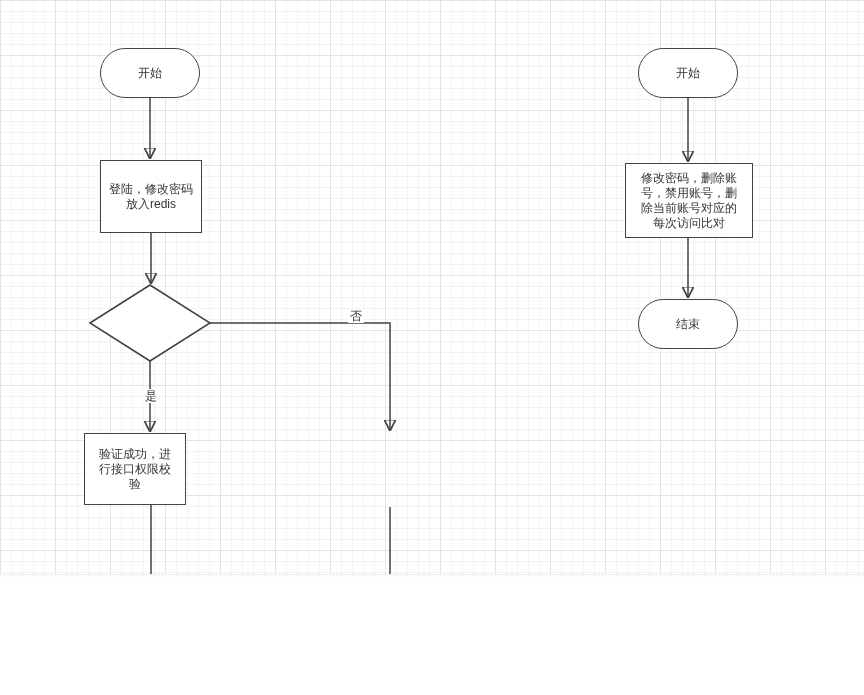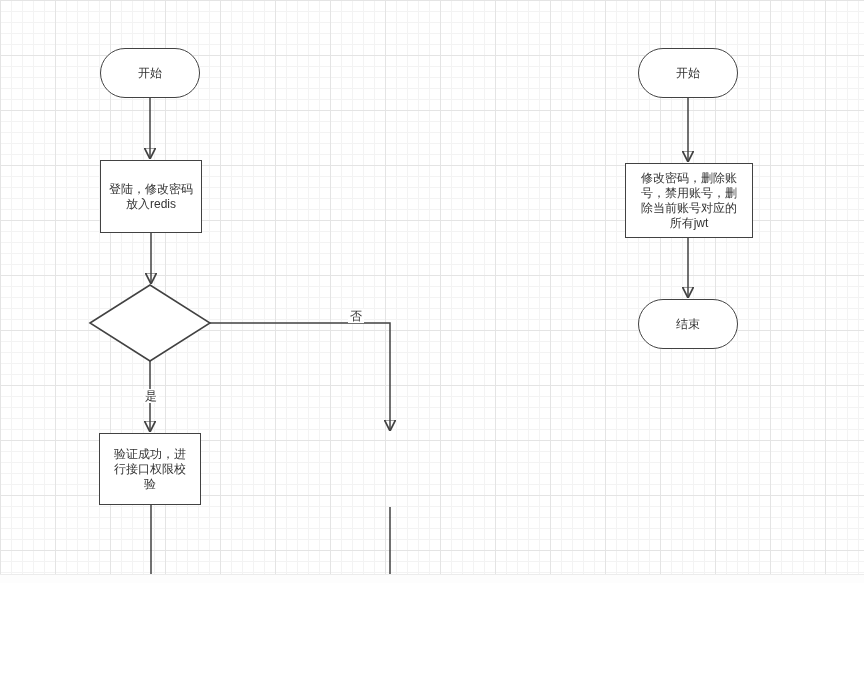--- a/index.html
+++ b/index.html
@@ -106,40 +106,40 @@
   <div class="node" style="left:100px; top:160px; width:102px; height:73px;">
     <span class="node-label">登陆，修改密码
 放入redis</span>
   </div>
 
 
   <div class="edge-label" style="left:143px; top:389px;">是</div>
 
   <div class="edge-label" style="left:348px; top:309px;">否</div>
 
-  <div class="node" style="left:99px; top:433px; width:102px; height:72px;">
+  <div class="node" style="left:84px; top:433px; width:102px; height:72px;">
     <span class="node-label">验证成功，进
 行接口权限校
 验</span>
   </div>
 
 
   <div class="node stadium" style="left:100px; top:607px; width:100px; height:50px;">
     <span class="node-label">结束</span>
   </div>
 
   <div class="node stadium" style="left:638px; top:48px; width:100px; height:50px;">
     <span class="node-label">开始</span>
   </div>
 
   <div class="node" style="left:625px; top:163px; width:128px; height:75px;">
     <span class="node-label">修改密码，删除账
 号，禁用账号，删
 除当前账号对应的
-所有jwt</span>
+每次访问比对</span>
   </div>
 
   <div class="node stadium" style="left:638px; top:299px; width:100px; height:50px;">
     <span class="node-label">结束</span>
   </div>
 
   <div class="bottom-strip"></div>
 
 </div>
 

